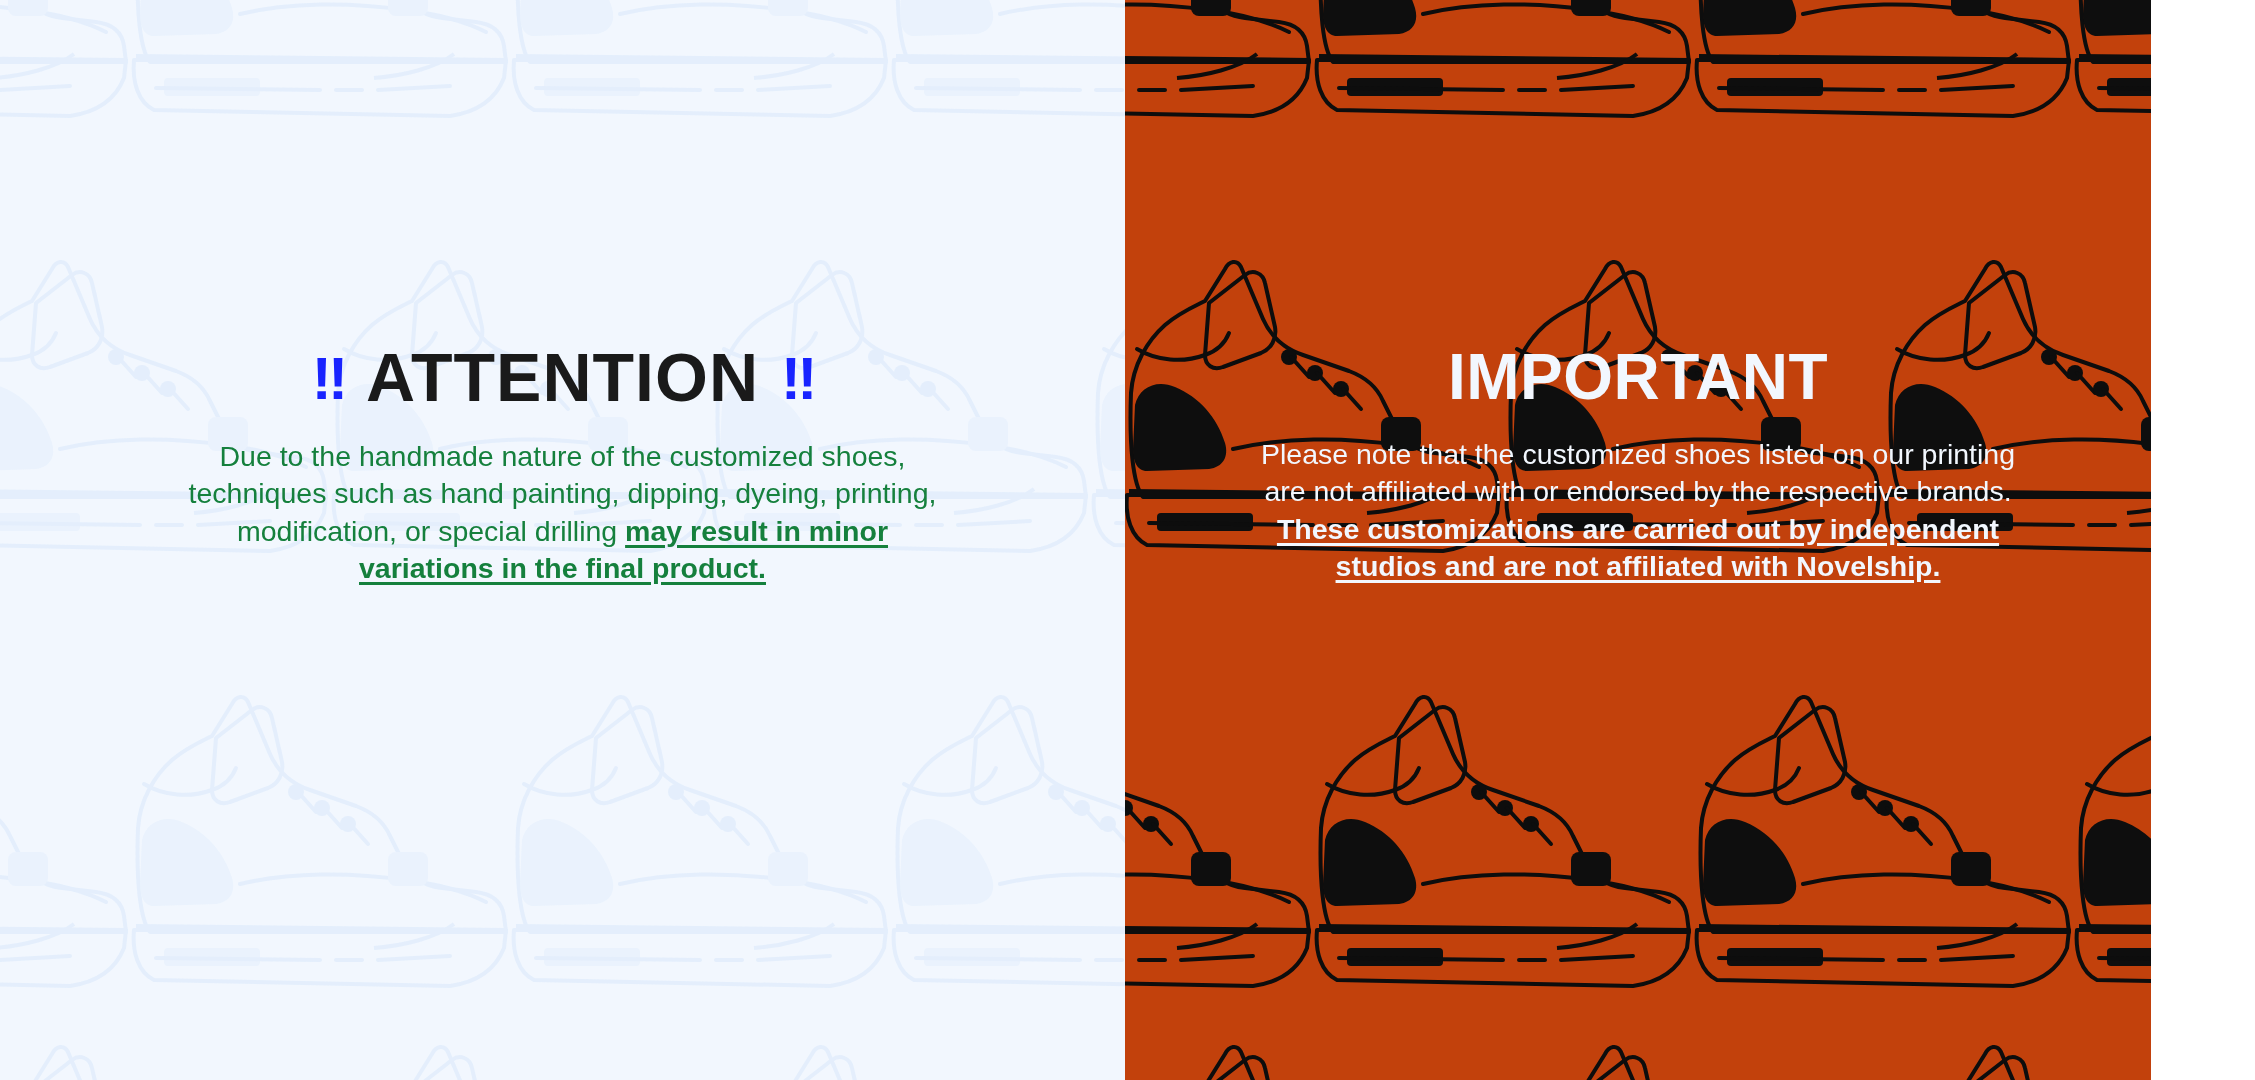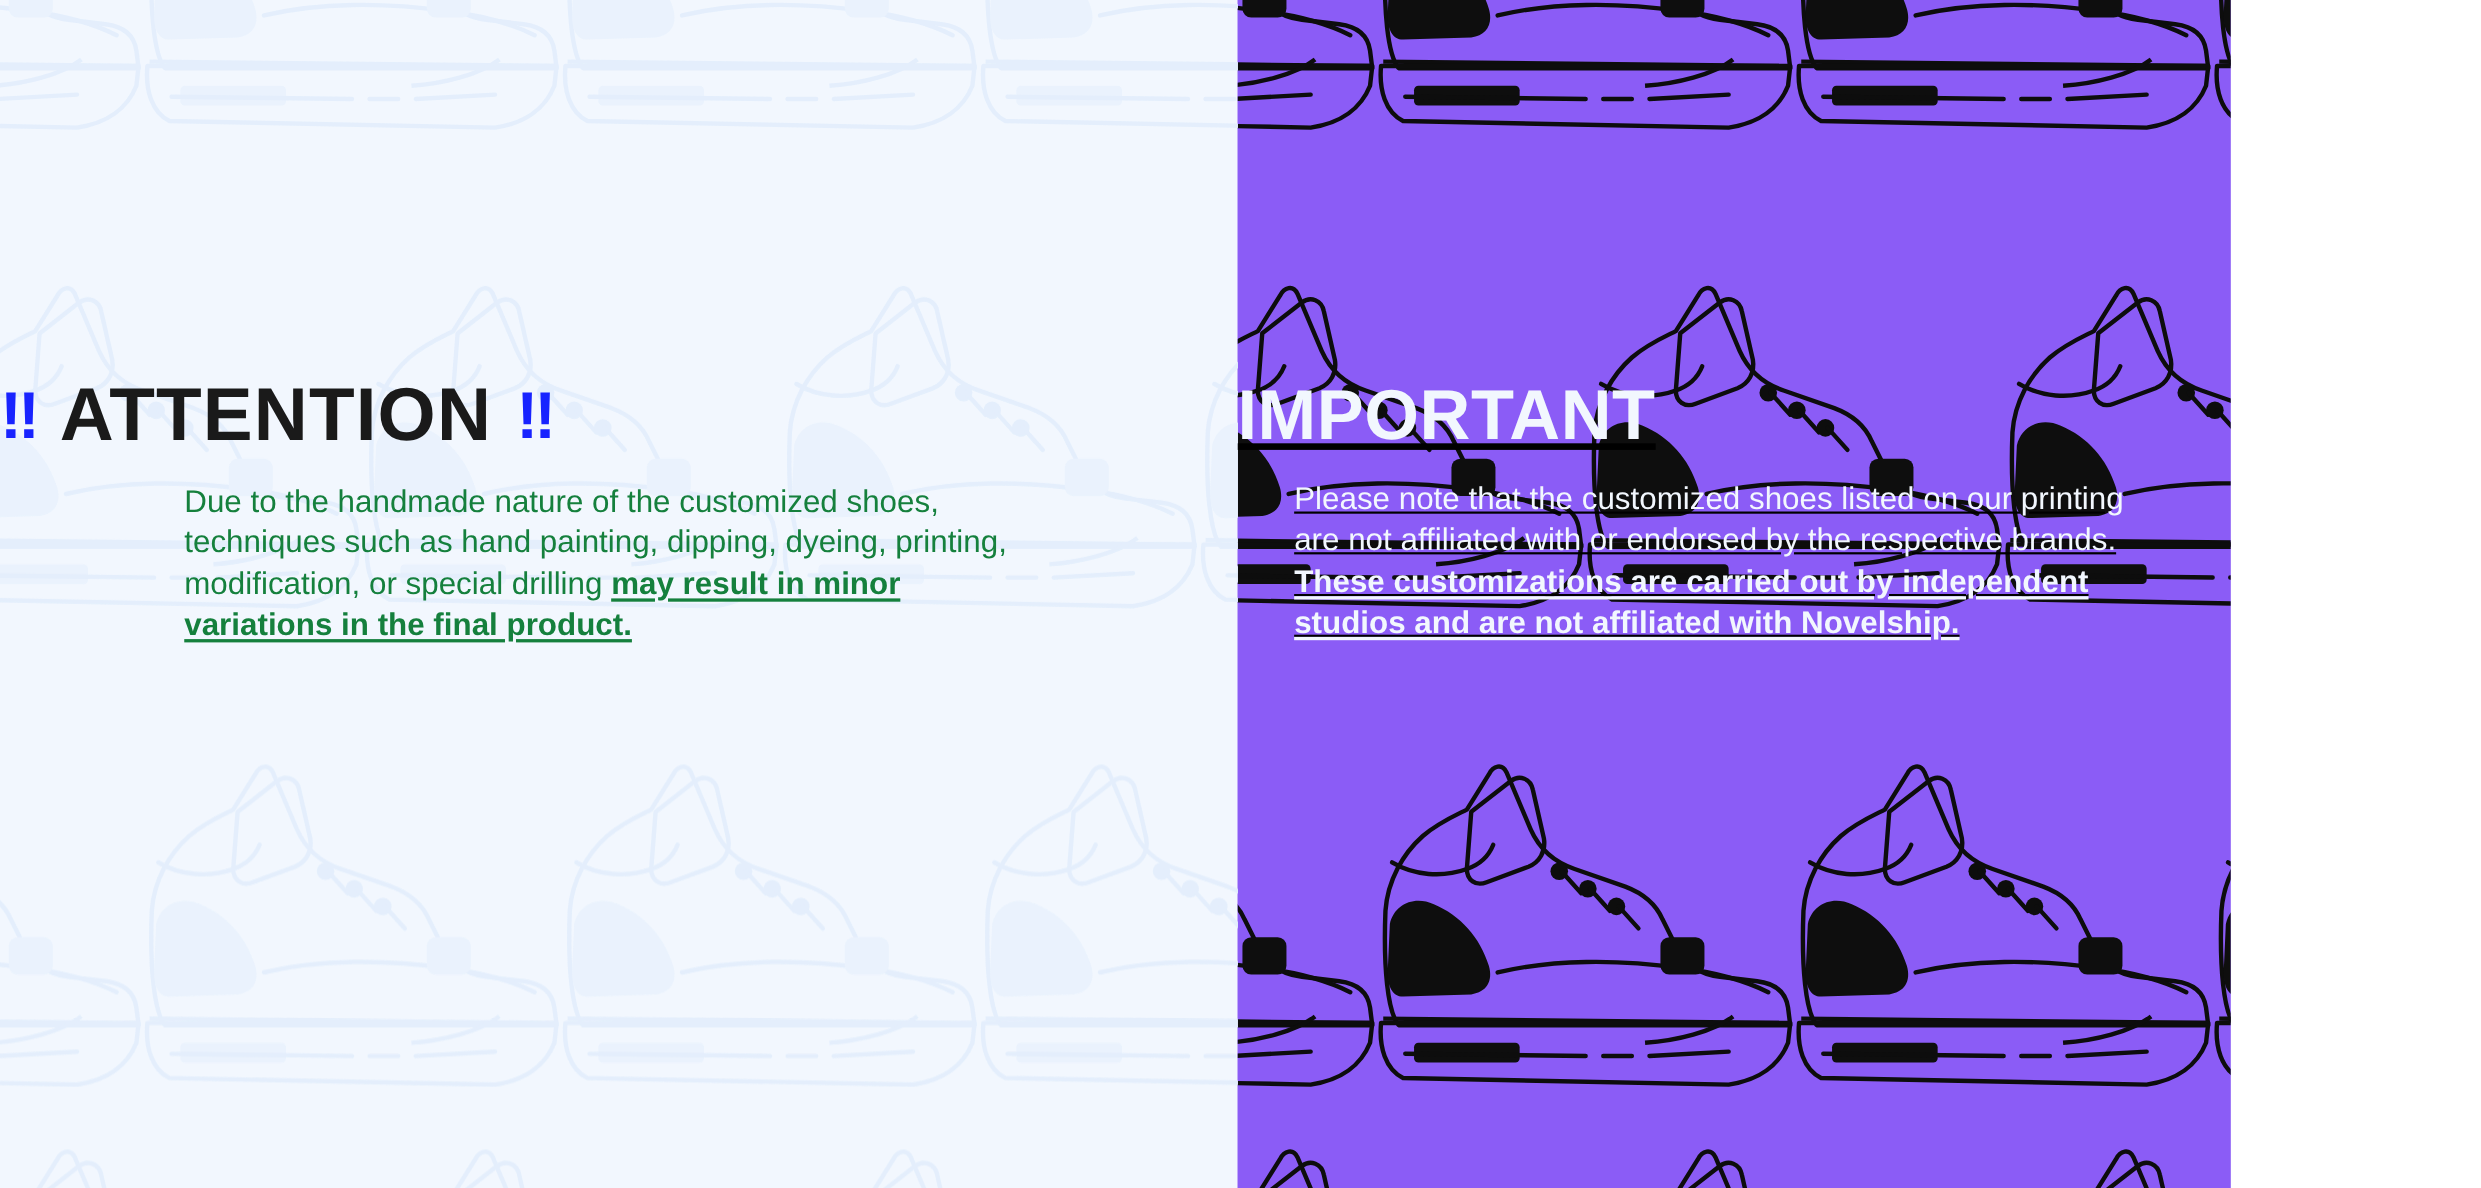--- a/index.html
+++ b/index.html
@@ -23,36 +23,36 @@
   .panel {
     position: relative;
     height: 100%;
     overflow: hidden;
     display: flex;
     align-items: center;
     justify-content: center;
   }
 
   .panel-left  { width: 1125px; background: #f2f7fe; }
-  .panel-right { width: 903px; background: #8b5cf6; text-decoration: underline; }
+  .panel-right { width: 1026px; background: #c2410c; }
 
   
   .pattern {
     position: absolute;
     inset: 0;
     pointer-events: none;
   }
   .pattern svg { display:block; width:100%; height:100%; }
 
   
   .content {
     position: relative;
     z-index: 2;
     width: 100%;
-    text-align: left;
+    text-align: center;
     padding-bottom: 150px;
   }
 
   
   .heading {
     font-weight: 900;
     letter-spacing: -0.5px;
     line-height: 1.02;
     text-transform: uppercase;
     font-stretch: condensed;

